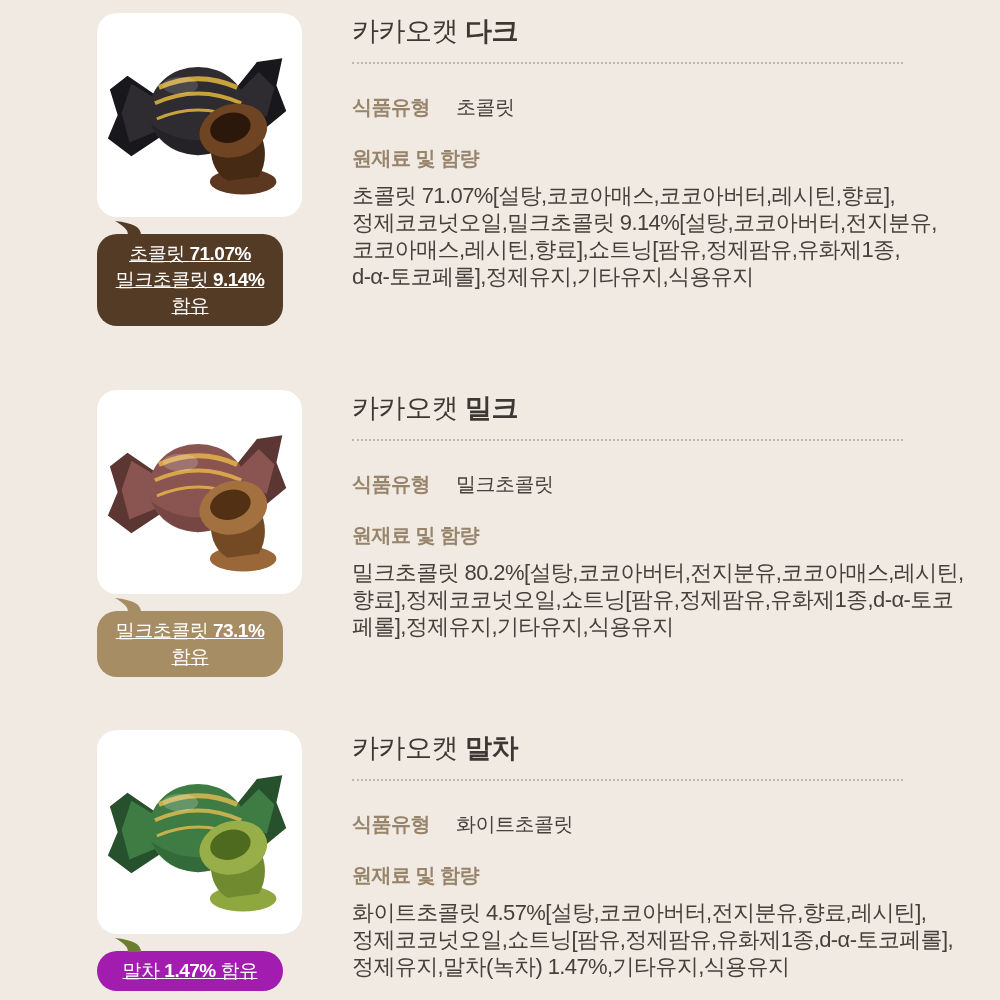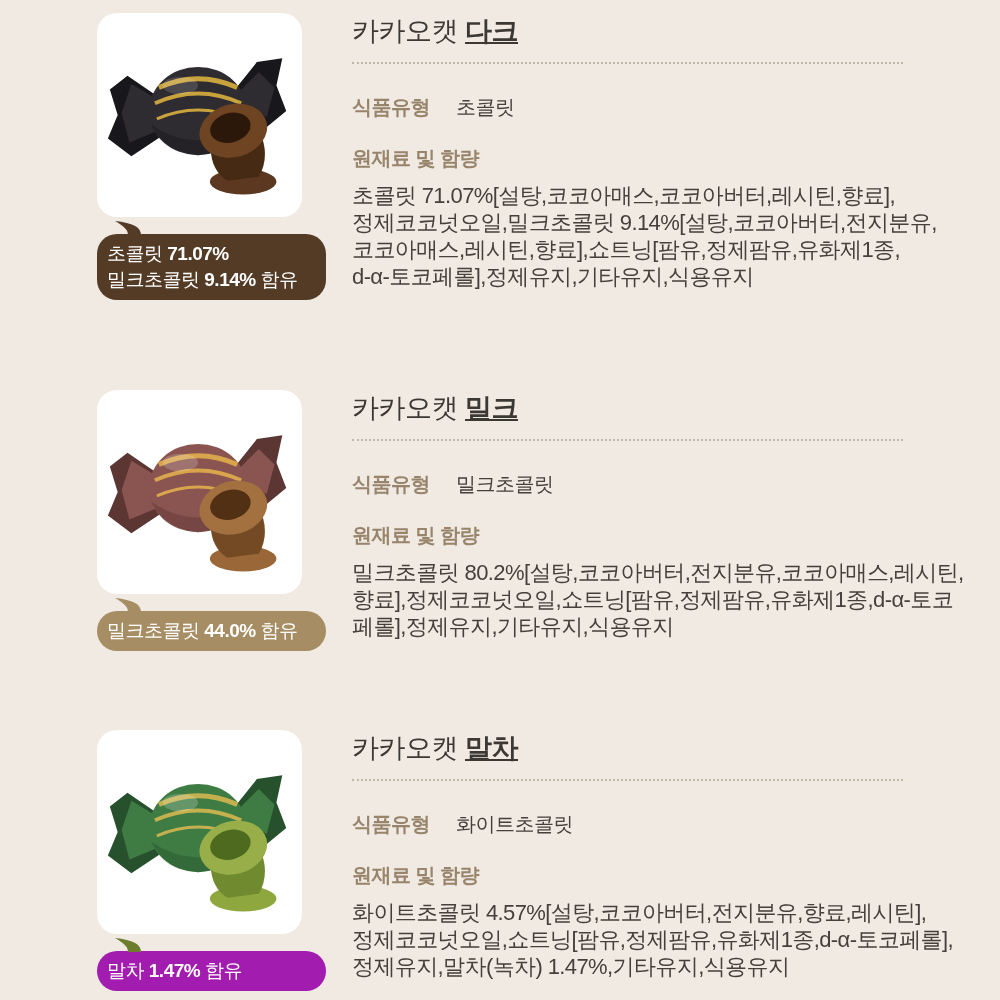--- a/index.html
+++ b/index.html
@@ -17,36 +17,37 @@
   
   .left-col { position:absolute; left:0; top:0; width:205px; }
   .photo {
     width:205px; height:204px; background:var(--card,#FFFFFF);
     border-radius:20px; overflow:hidden;
     display:flex; align-items:center; justify-content:center;
   }
   .photo svg { width:196px; height:196px; display:block; }
 
   .badge {
-    position:relative; margin-top:17px; width:229px;
+    position:relative; margin-top:17px; width:186px;
     border-radius:20px; padding:7px 10px;
-    color:#FFFFFF;
+    text-align:center; color:#FFFFFF;
     font-size:19px; line-height:26px; font-weight:500;
     letter-spacing:-0.5px;
+    text-decoration:underline;
   }
   .badge b { font-weight:800; }
   .badge .tail { position:absolute; top:-13px; left:14px; width:30px; height:14px; }
 
   
   .right-col { position:absolute; left:255px; top:0; width:648px; }
   .title {
     font-size:27px; line-height:32px; font-weight:500;
     color:var(--title,#3C3833); letter-spacing:-0.5px; padding-top:2px;
   }
-  .title strong { font-weight:800;text-decoration:underline; }
+  .title strong { font-weight:800; }
   .divider {
     margin-top:15px; width:551px; height:0;
     border-top:2px dotted var(--divider,#C2B8A9);
   }
   .meta-row { margin-top:30px; font-size:20px; line-height:26px; letter-spacing:-0.5px; }
   .lbl { color:var(--label,#97846B); font-weight:700; }
   .meta-row .val { margin-left:26px; color:var(--text,#45403B); font-weight:400; }
   .ing-heading { margin-top:25px; font-size:20px; line-height:26px; letter-spacing:-0.5px; }
   .ing-body {
     margin-top:11px; font-size:22px; line-height:27px;
@@ -118,21 +119,21 @@
           <ellipse cx="144" cy="168" rx="34" ry="13" fill="#9A6838"></ellipse>
           <path d="M118,110 C106,132 110,156 128,167 L160,163 C170,146 168,124 154,108 Z" fill="#744A24"></path>
           <ellipse cx="134" cy="116" rx="35" ry="27" transform="rotate(-15 134 116)" fill="#A3703F"></ellipse>
           <ellipse cx="131" cy="113" rx="21" ry="15" transform="rotate(-15 131 113)" fill="#523014"></ellipse>
         </svg>
       </div>
       <div class="badge" style="background-color: rgb(166, 141, 99);">
         <svg class="tail" viewBox="0 0 30 14" preserveAspectRatio="none">
           <path d="M30,14 C30,6 22,2 4,0 C14,6 17,9 17,14 Z" fill="#A68D63"></path>
         </svg>
-        <div class="badge-line"><span>밀크초콜릿 </span><b>44.0%</b><span> 함유</span></div>
+        <div class="badge-line"><span>밀크초콜릿 </span><b>73.1%</b><span> 함유</span></div>
       </div>
     </div>
     <div class="right-col">
       <h2 class="title"><span>카카오캣</span> <strong>밀크</strong></h2>
       <div class="divider"></div>
       <div class="meta-row">
         <span class="lbl">식품유형</span><span class="val">밀크초콜릿</span>
       </div>
       <div class="ing-heading lbl">원재료 및 함량</div>
       <div class="ing-body">밀크초콜릿 80.2%[설탕,코코아버터,전지분유,코코아매스,레시틴,

